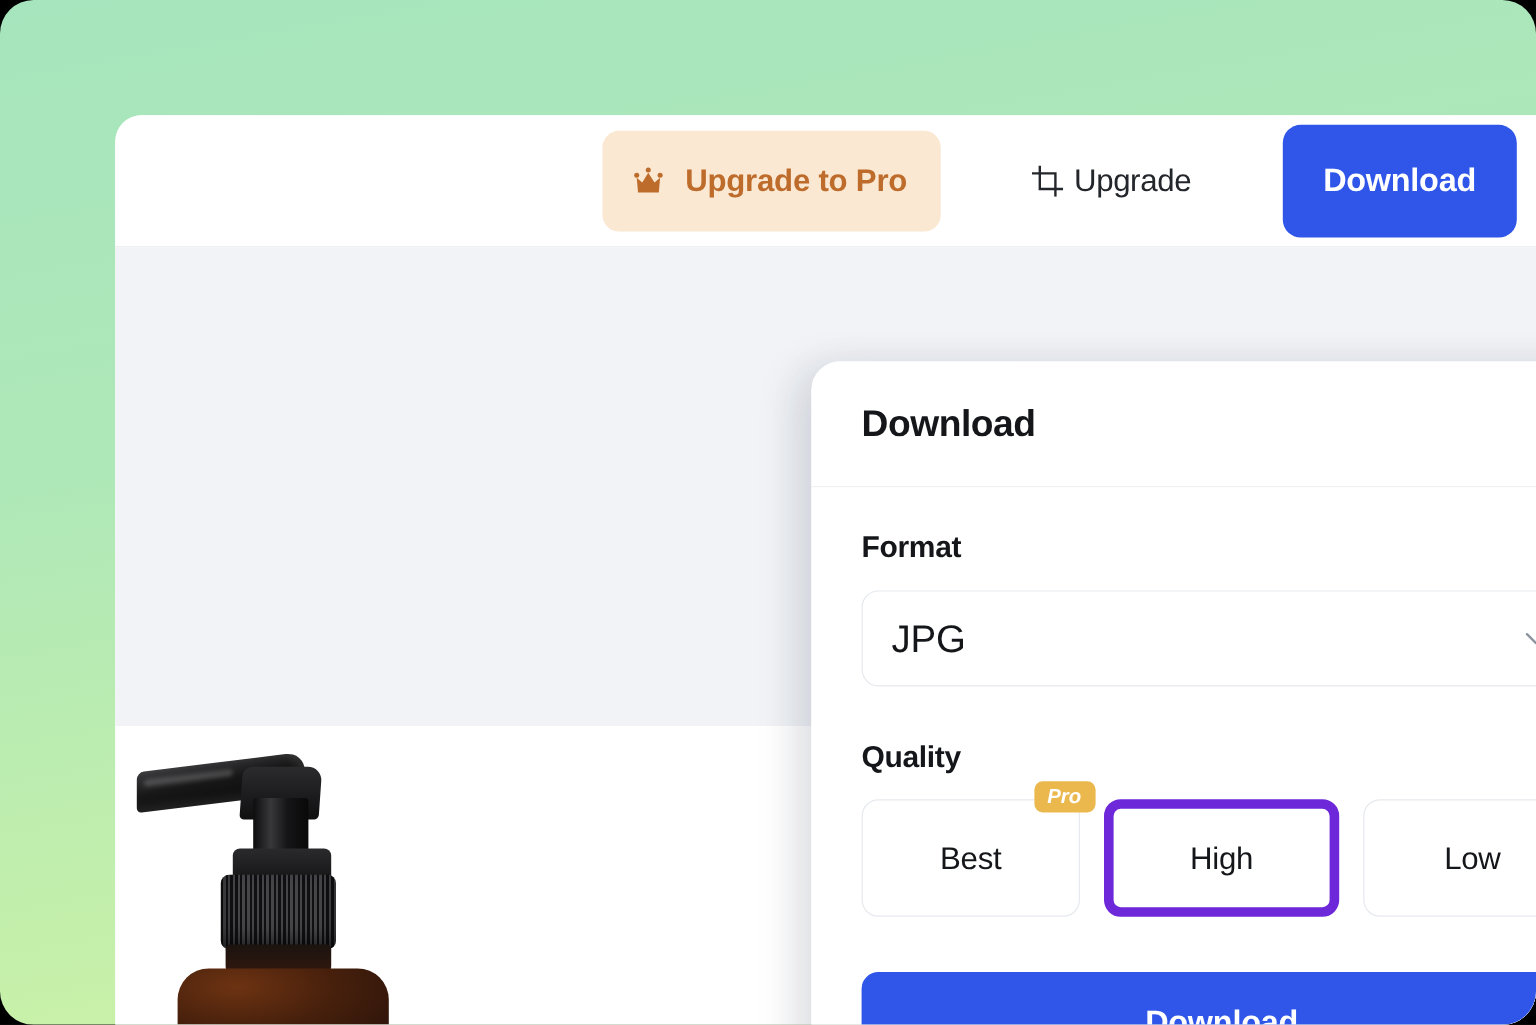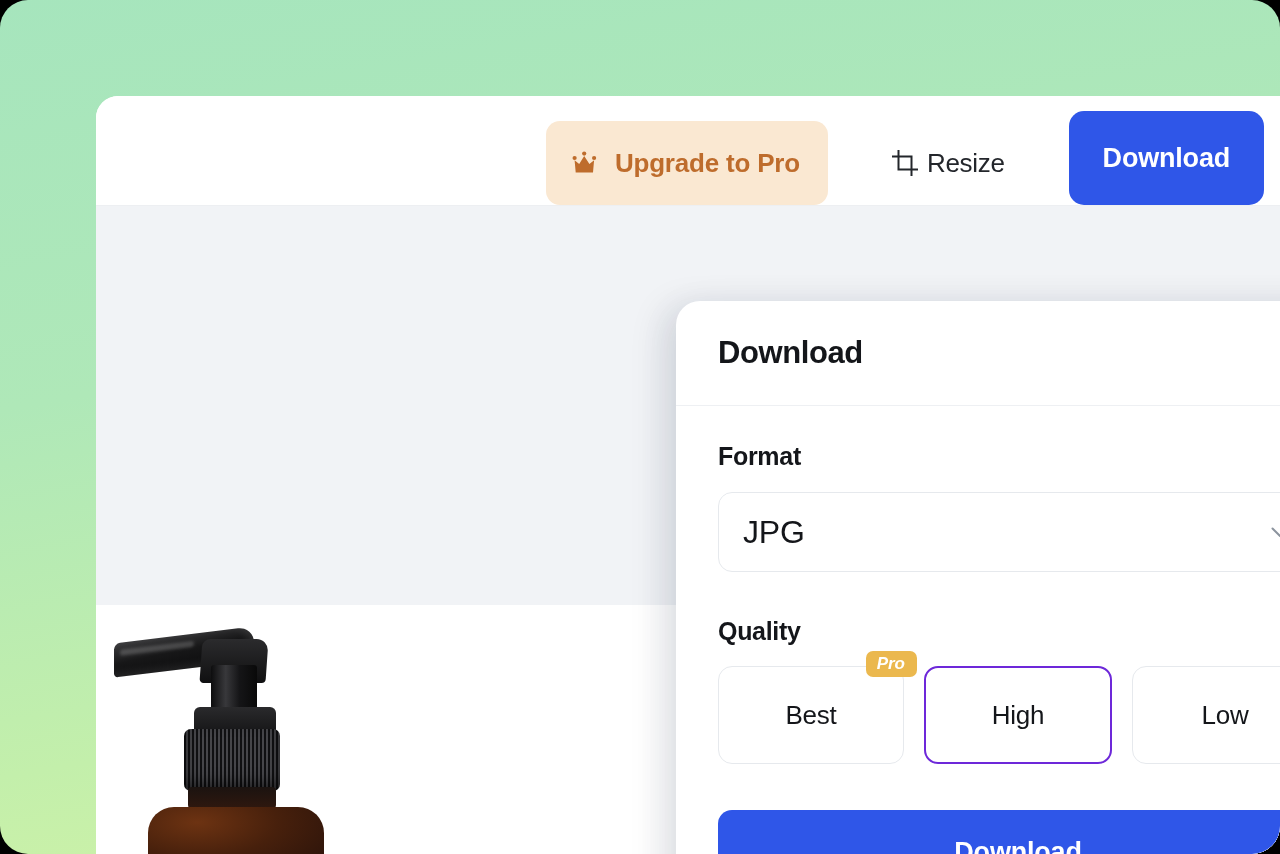--- a/index.html
+++ b/index.html
@@ -36,24 +36,24 @@
 
   
   .toolbar {
     position: absolute;
     left: 0; top: 0;
     width: 1184px;
     height: 110px;
     background: #FFFFFF;
     border-bottom: 1px solid #EDEFF2;
     display: flex;
-    align-items: flex-end;
+    align-items: center;
     justify-content: flex-end;
     padding-right: 16px;
-    gap: 12px;
+    gap: 24px;
   }
 
   .btn-upgrade {
     display: flex;
     align-items: center;
     gap: 13px;
     height: 84px;
     padding: 0 28px 0 26px;
     background: #FAE8D2;
     border: none;
@@ -283,21 +283,21 @@
     font-size: 26px;
     font-weight: 400;
     color: #14161A;
     letter-spacing: -0.2px;
     cursor: pointer;
     display: flex;
     align-items: center;
     justify-content: center;
   }
   .quality-btn.selected {
-    border: 2px solid #6d28d9;
+    border: 8px solid #6d28d9;
   }
   .pro-badge {
     position: absolute;
     top: -16px;
     right: -14px;
     background: #EBB84E;
     color: #FFFFFF;
     font-size: 17px;
     font-weight: 700;
     font-style: italic;
@@ -343,21 +343,21 @@
         <span class="label">Upgrade to Pro</span>
       </button>
 
       <button class="btn-resize">
         <span class="crop-icon">
           <svg viewBox="0 0 26 26" width="26" height="26" xmlns="http://www.w3.org/2000/svg" fill="none" stroke="#23262B" stroke-width="2" stroke-linecap="square">
             <path d="M6.5 1 L6.5 19.5 L25 19.5"></path>
             <path d="M1 6.5 L19.5 6.5 L19.5 25"></path>
           </svg>
         </span>
-        <span class="label">Resize</span>
+        <span class="label">Upgrade</span>
       </button>
 
       <button class="btn-download-top">Download</button>
     </div>
 
     <div class="canvas-area">
       <div class="image-plate">
         <div class="product-photo">
           <div class="pump-nozzle"></div>
           <div class="pump-head"></div>

